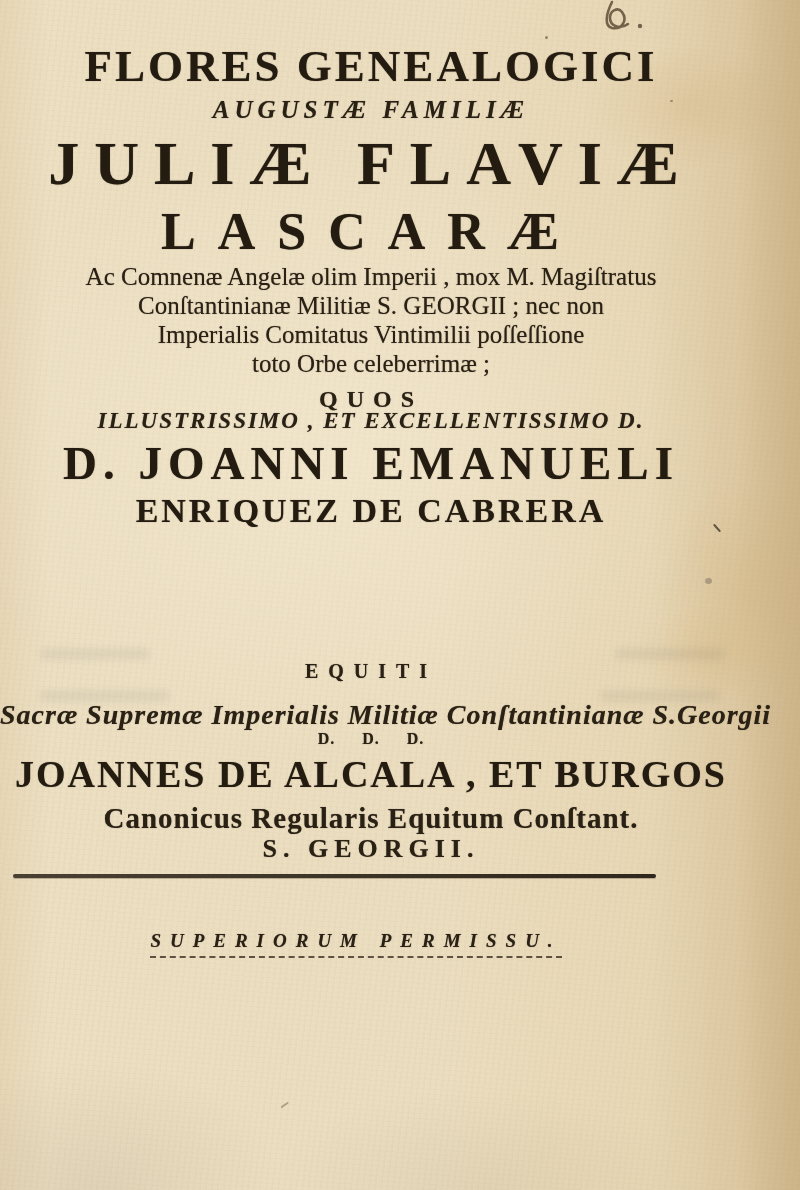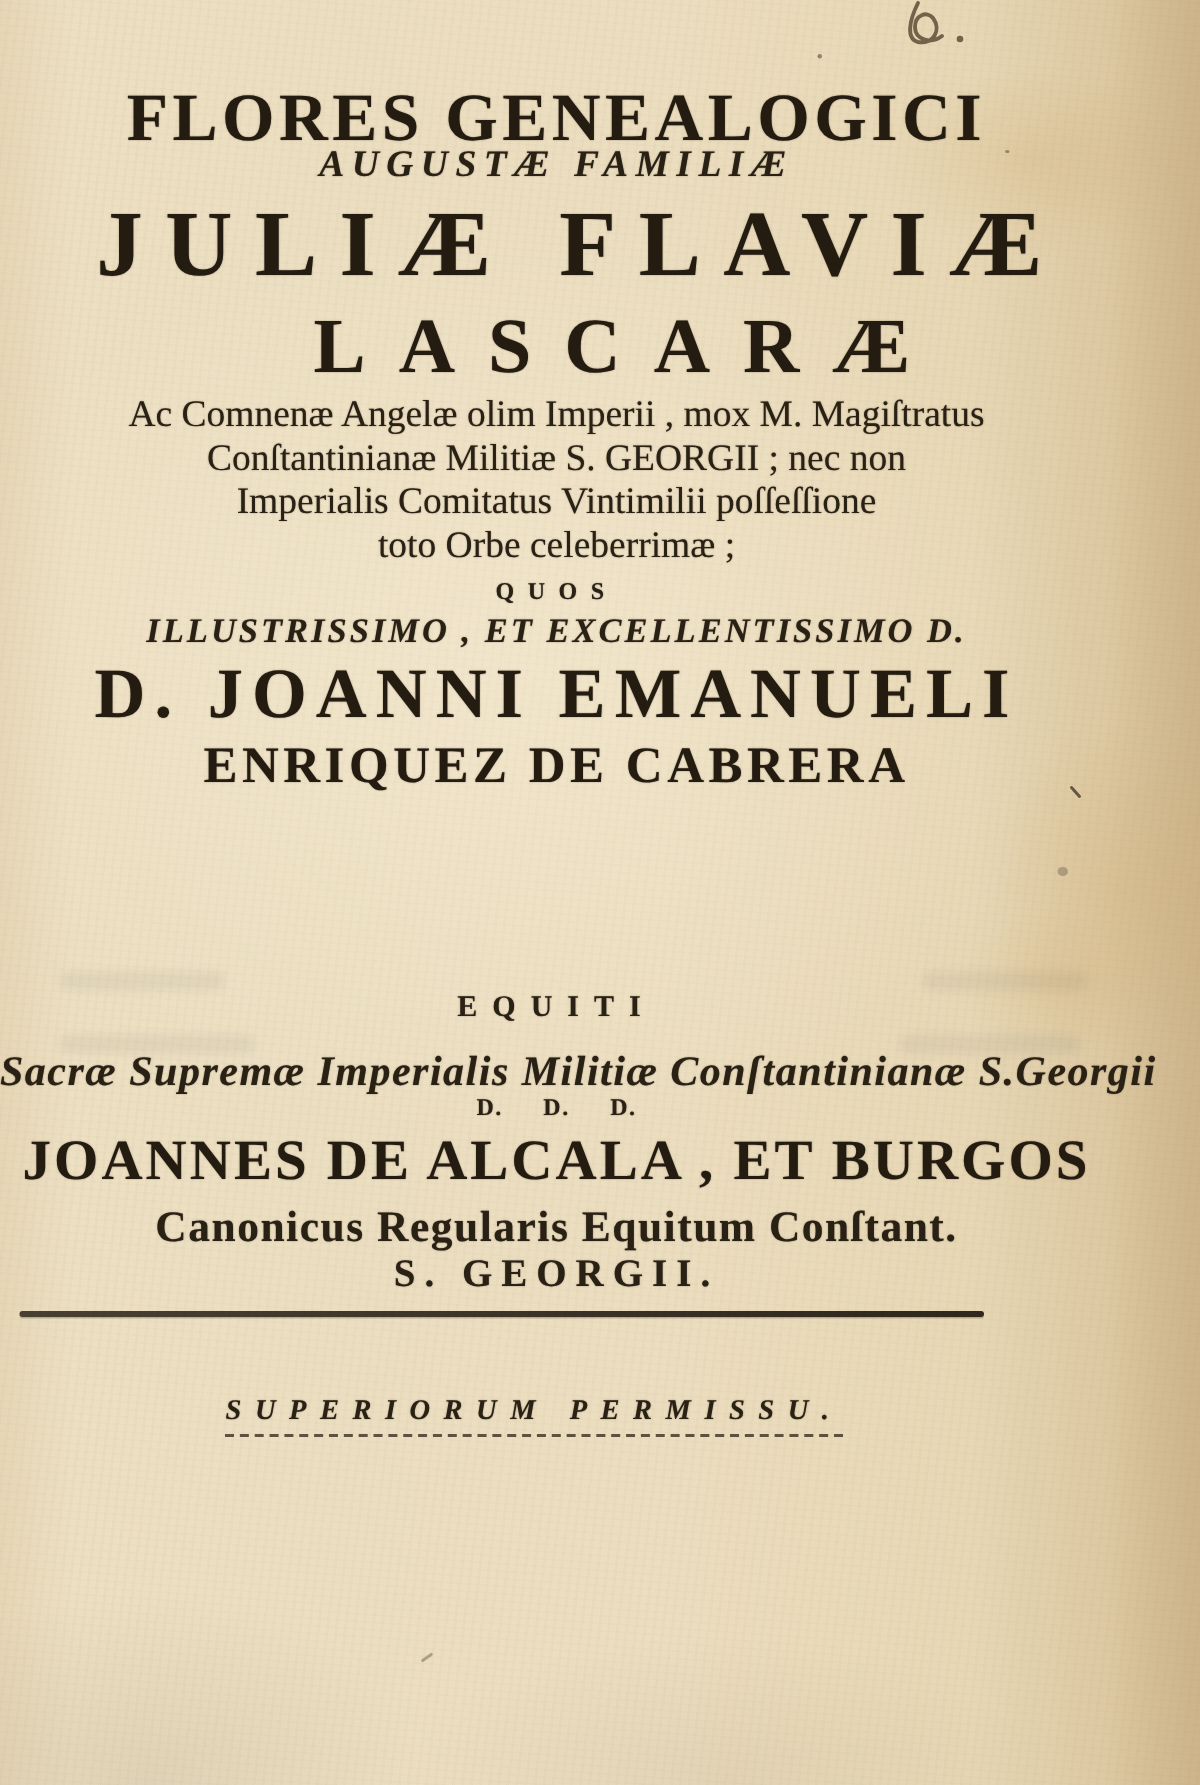--- a/index.html
+++ b/index.html
@@ -19,26 +19,26 @@
       repeating-linear-gradient(97deg, rgba(160,130,90,.035) 0 2px, rgba(255,255,255,0) 2px 6px),
       repeating-linear-gradient(4deg, rgba(120,95,60,.025) 0 1px, rgba(255,255,255,0) 1px 5px),
       linear-gradient(90deg, #e6d6b6 0%, #ecdfc2 6%, #ebddbf 55%, #e7d7b5 81%, #ddc9a3 92%, #d2bb92 97%, #cdb489 100%),
       linear-gradient(180deg, #e2d1b0 0%, #eaddbf 4%, #eaddbf 95%, #dccaa5 100%);
     font-family:"Liberation Serif","DejaVu Serif",serif;
     color:#2a2115;
   }
   .col{position:absolute;left:0;top:0;width:742px;height:100%;text-align:center;}
   .line{position:absolute;width:100%;left:0;line-height:1;white-space:nowrap;}
   .ink{text-shadow:0 0 1px rgba(42,33,21,.55);}
-  .t1{top:56px;font-size:45px;font-weight:700;letter-spacing:3px;color:#241c10;}
+  .t1{top:44px;font-size:45px;font-weight:700;letter-spacing:3px;color:#241c10;}
   .t2{top:97px;font-size:25px;font-weight:600;font-style:italic;letter-spacing:5px;}
-  .t3{top:132px;font-size:62px;font-weight:700;letter-spacing:15px;color:#241c10;padding-left:16px;}
-  .t4{top:206px;font-size:52px;font-weight:700;letter-spacing:22px;color:#241c10;margin-left:48px;}
+  .t3{top:132px;font-size:62px;font-weight:700;letter-spacing:15px;color:#241c10;}
+  .t4{top:206px;font-size:52px;font-weight:700;letter-spacing:22px;color:#241c10;}
   .intro{top:262px;font-size:25px;font-weight:500;line-height:29px;white-space:normal;}
-  .quos{top:387px;font-size:16px;font-weight:700;letter-spacing:9px;}
+  .quos{top:387px;font-size:24px;font-weight:700;letter-spacing:9px;}
   .honor{top:409px;font-size:23px;font-weight:600;font-style:italic;letter-spacing:2px;}
   .name1{top:440px;font-size:47px;font-weight:700;letter-spacing:6px;color:#241c10;}
   .name2{top:494px;font-size:34px;font-weight:700;letter-spacing:3px;color:#241c10;}
   .titles{top:538px;font-size:26px;font-weight:500;font-style:italic;line-height:30px;white-space:normal;}
   .equiti{top:661px;font-size:20px;font-weight:700;letter-spacing:10px;}
   .order{top:701px;font-size:28px;font-weight:600;font-style:italic;letter-spacing:1px;}
   .ddd{top:731px;font-size:16px;font-weight:700;word-spacing:22px;letter-spacing:1px;}
   .author{top:755px;font-size:38px;font-weight:700;letter-spacing:2px;color:#241c10;}
   .role1{top:804px;font-size:29px;font-weight:600;letter-spacing:1px;}
   .role2{top:836px;font-size:26px;font-weight:700;letter-spacing:6px;}

